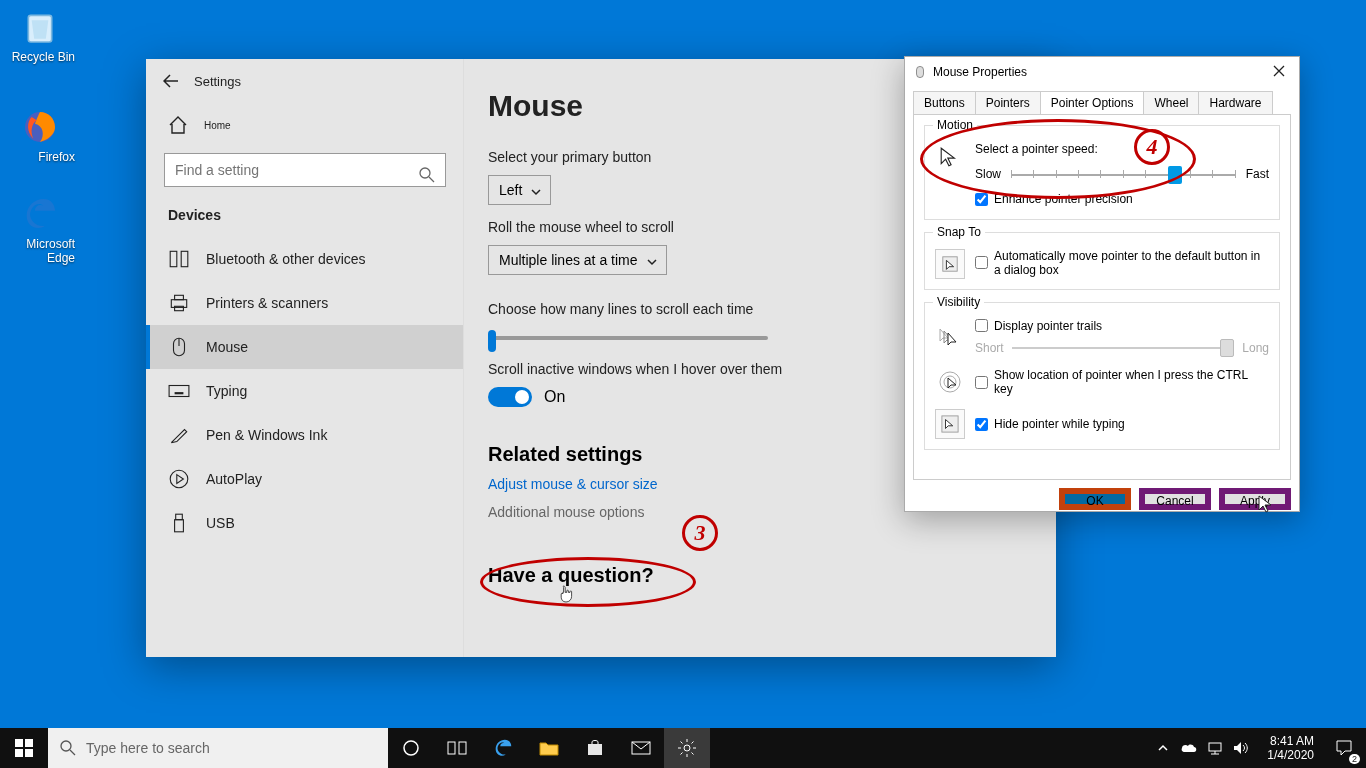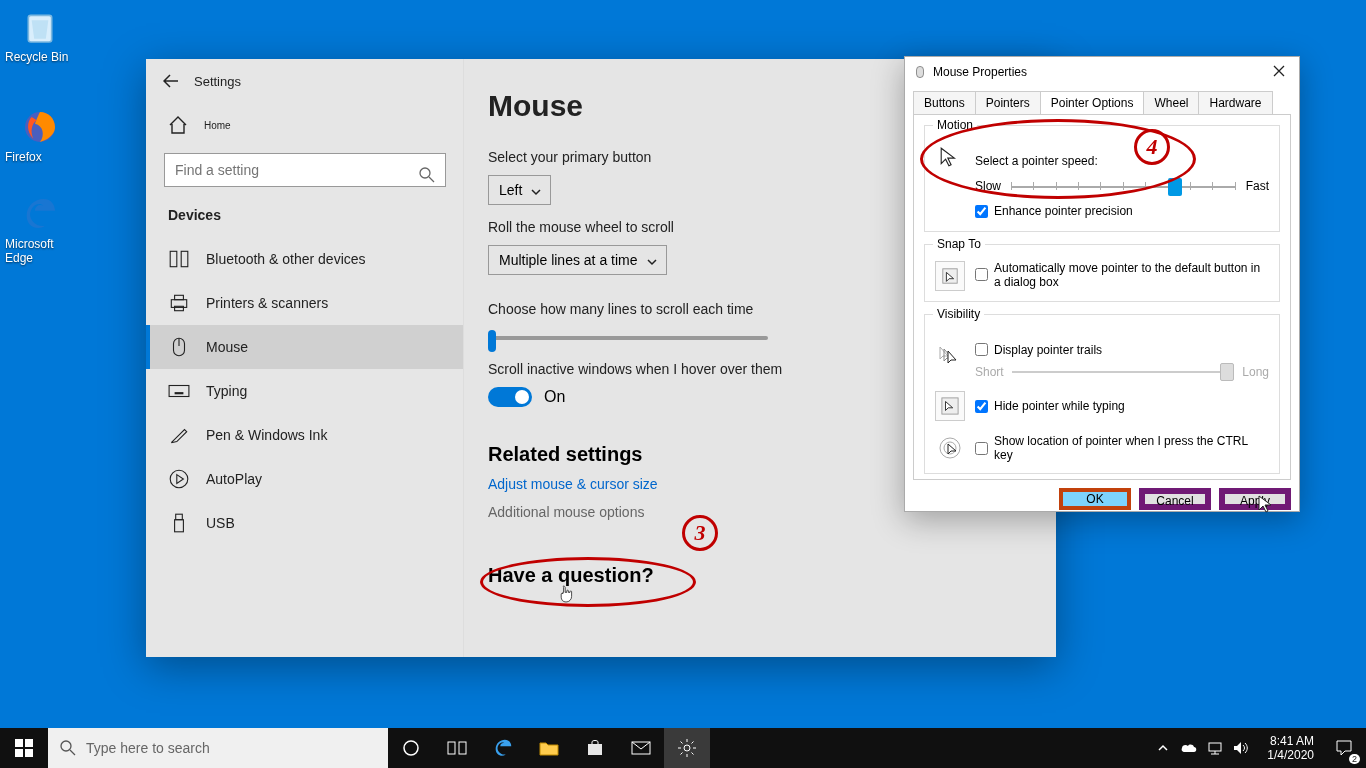--- a/index.html
+++ b/index.html
@@ -1,18 +1,18 @@
 <!DOCTYPE html>
 <html><head>
 <meta charset="utf-8">
 <style>
 * { box-sizing: border-box; margin: 0; padding: 0; font-family: "Segoe UI", Arial, sans-serif; }
 html, body { width: 1366px; height: 768px; overflow: hidden; }
 .desktop { position: relative; width: 1366px; height: 768px; background: #0078d7; }
-.desktop-icon { position: absolute; width: 70px; text-align: left; color: #fff; font-size: 12px; cursor: pointer; }
+.desktop-icon { position: absolute; width: 70px; text-align: right; color: #fff; font-size: 12px; cursor: pointer; }
 .desktop-icon .ic { width: 42px; height: 42px; margin: 0 auto 2px; display:flex; align-items:center; justify-content:center;}
 .desktop-icon .ic svg { width: 40px; height: 40px; }
 .desktop-icon .lbl { text-shadow: 0 1px 2px rgba(0,0,0,.6); }
 
 
 .settings-win { position: absolute; left: 146px; top: 59px; width: 910px; height: 598px; background: #e5e5e5; box-shadow: 0 10px 40px rgba(0,0,0,.35); display:flex; }
 .settings-sidebar { width: 318px; height: 100%; background: #e6e6e6; border-right: 1px solid #ddd; padding: 0; }
 .settings-header { display:flex; align-items:center; height: 44px; padding: 0 10px; }
 .back-btn { width: 30px; height: 30px; display:flex; align-items:center; justify-content:center; cursor:pointer; }
 .settings-title { font-size: 13px; margin-left: 8px; color:#222; }
@@ -49,35 +49,35 @@
 .mprops-title { display:flex; align-items:center; justify-content:space-between; height:30px; padding:0 8px; font-size:12px; }
 .mprops-title .ttl { display:flex; align-items:center; gap:6px; }
 .mprops-tabs { display:flex; padding: 4px 8px 0; font-size:12px; }
 .mprops-tab { padding: 4px 10px; border:1px solid #ccc; border-bottom:none; background:#f5f5f5; cursor:pointer; margin-right:-1px; position:relative; }
 .mprops-tab.active { background:#fff; z-index:2; }
 .mprops-body { border:1px solid #ccc; margin:0 8px 8px; padding: 10px; position:relative; height: 366px; background:#fff;}
 .fieldset { border:1px solid #ddd; padding: 16px 10px 10px; margin-bottom: 12px; position:relative; font-size:12px; }
 .fieldset .fslabel { position:absolute; top:-8px; left:8px; background:#fff; padding:0 4px; font-size:12px; }
 .fs-row { display:flex; align-items:flex-start; gap:10px; }
 .fs-icon { width:30px; height:30px; display:flex; align-items:center; justify-content:center; flex-shrink:0; border:1px solid #ccc; background:#fafafa; }
-.fs-content { flex:1;margin-top:12px; }
+.fs-content { flex:1; }
 .spd-row { display:flex; align-items:center; gap:10px; margin-top:8px; }
 .spd-rail { flex:1; position:relative; height:20px; }
 .spd-rail .rail { position:absolute; top:10px; left:0; right:0; height:2px; background:#aaa; }
 .spd-rail .ticks { position:absolute; top:6px; left:0; right:0; display:flex; justify-content:space-between; }
 .spd-rail .ticks span { width:1px; height:8px; background:#aaa; }
 .spd-rail .thumb2 { position:absolute; top:2px; left:70%; width:14px; height:18px; background:#0099e5; border-radius:2px; }
 .cb { display:inline-flex; align-items:center; gap:6px; font-size:12px; cursor:pointer; }
 .cb input { width:13px; height:13px; }
 .trails-rail { display:flex; align-items:center; gap:8px; margin-top:6px; }
 .trails-rail .rail { flex:1; height:2px; background:#ccc; position:relative; }
 .trails-rail .rail .thumb3 { position:absolute; right:0; top:-8px; width:14px; height:18px; background:#ddd; border:1px solid #bbb; border-radius:2px; }
 .mprops-btns { display:flex; justify-content:flex-end; gap:8px; padding: 0 8px 10px; }
 .wbtn { min-width:72px; height:22px; font-size:12px; background:#e1e1e1; border:6px solid #701a75; cursor:pointer; }
-.wbtn.primary { border:4px solid #c2410c; background:#7dd3fc; }
+.wbtn.primary { border:6px solid #c2410c; background:#0369a1; }
 
 
 .ann-circle { position:absolute; border:3px solid #c00000; border-radius:50%; pointer-events:none; }
 .ann-num { position:absolute; width:36px; height:36px; border:3px solid #c00000; border-radius:50%; display:flex; align-items:center; justify-content:center; font-weight:bold; font-style:italic; font-size:22px; color:#c00000; background:transparent; pointer-events:none; font-family: Georgia, serif;}
 
 
 .taskbar { position:absolute; bottom:0; left:0; right:0; height:40px; background:#101010; display:flex; align-items:center; color:#fff;justify-content:flex-end; }
 .start-btn { width:48px; height:40px; display:flex; align-items:center; justify-content:center; cursor:pointer; }
 .searchbar { width:340px; height:40px; background:#f0f0f0; display:flex; align-items:center; padding:0 12px; cursor:text; }
 .searchbar .sic { width:16px; height:16px; margin-right:10px; }
@@ -358,42 +358,42 @@
             <div class="trails-rail">
               <span style="color:#aaa;font-size:12px;">Short</span>
               <div class="rail">
                   <div class="thumb3"></div>
                 </div>
               <span style="color:#aaa;font-size:12px;">Long</span>
             </div>
           </div>
         </div>
         <div class="fs-row" style="margin-top:12px;align-items:center;">
-          <div class="fs-icon">
-              <svg width="18" height="18" viewBox="0 0 20 20">
-                <rect x="1" y="1" width="18" height="18" fill="#eee" stroke="#999"></rect>
-                <path d="M5 5 L5 15 L8 12 L13 12 Z" fill="#fff" stroke="#222"></path>
-              </svg>
-            </div>
-          <label class="cb">
-              <input type="checkbox" checked="" style="">
-              <span>Hide pointer while typing</span>
-            </label>
-        </div>
-        <div class="fs-row" style="margin-top:12px;align-items:center;">
           <div class="fs-icon" style="border:none;background:none;">
               <svg width="24" height="24" viewBox="0 0 24 24">
                 <circle cx="12" cy="12" r="10" stroke="#aaa" fill="none"></circle>
                 <circle cx="12" cy="12" r="6" stroke="#aaa" fill="none"></circle>
                 <path d="M10 8 L10 18 L13 15 L18 15 Z" fill="#fff" stroke="#222"></path>
               </svg>
             </div>
           <label class="cb">
               <input type="checkbox" style="">
               <span>Show location of pointer when I press the CTRL key</span>
+            </label>
+        </div>
+        <div class="fs-row" style="margin-top:12px;align-items:center;">
+          <div class="fs-icon">
+              <svg width="18" height="18" viewBox="0 0 20 20">
+                <rect x="1" y="1" width="18" height="18" fill="#eee" stroke="#999"></rect>
+                <path d="M5 5 L5 15 L8 12 L13 12 Z" fill="#fff" stroke="#222"></path>
+              </svg>
+            </div>
+          <label class="cb">
+              <input type="checkbox" checked="" style="">
+              <span>Hide pointer while typing</span>
             </label>
         </div>
       </div>
 
     </div>
     <div class="mprops-btns">
       <button class="wbtn primary">OK</button>
       <button class="wbtn">Cancel</button>
       <button class="wbtn">Apply</button>
     </div>

